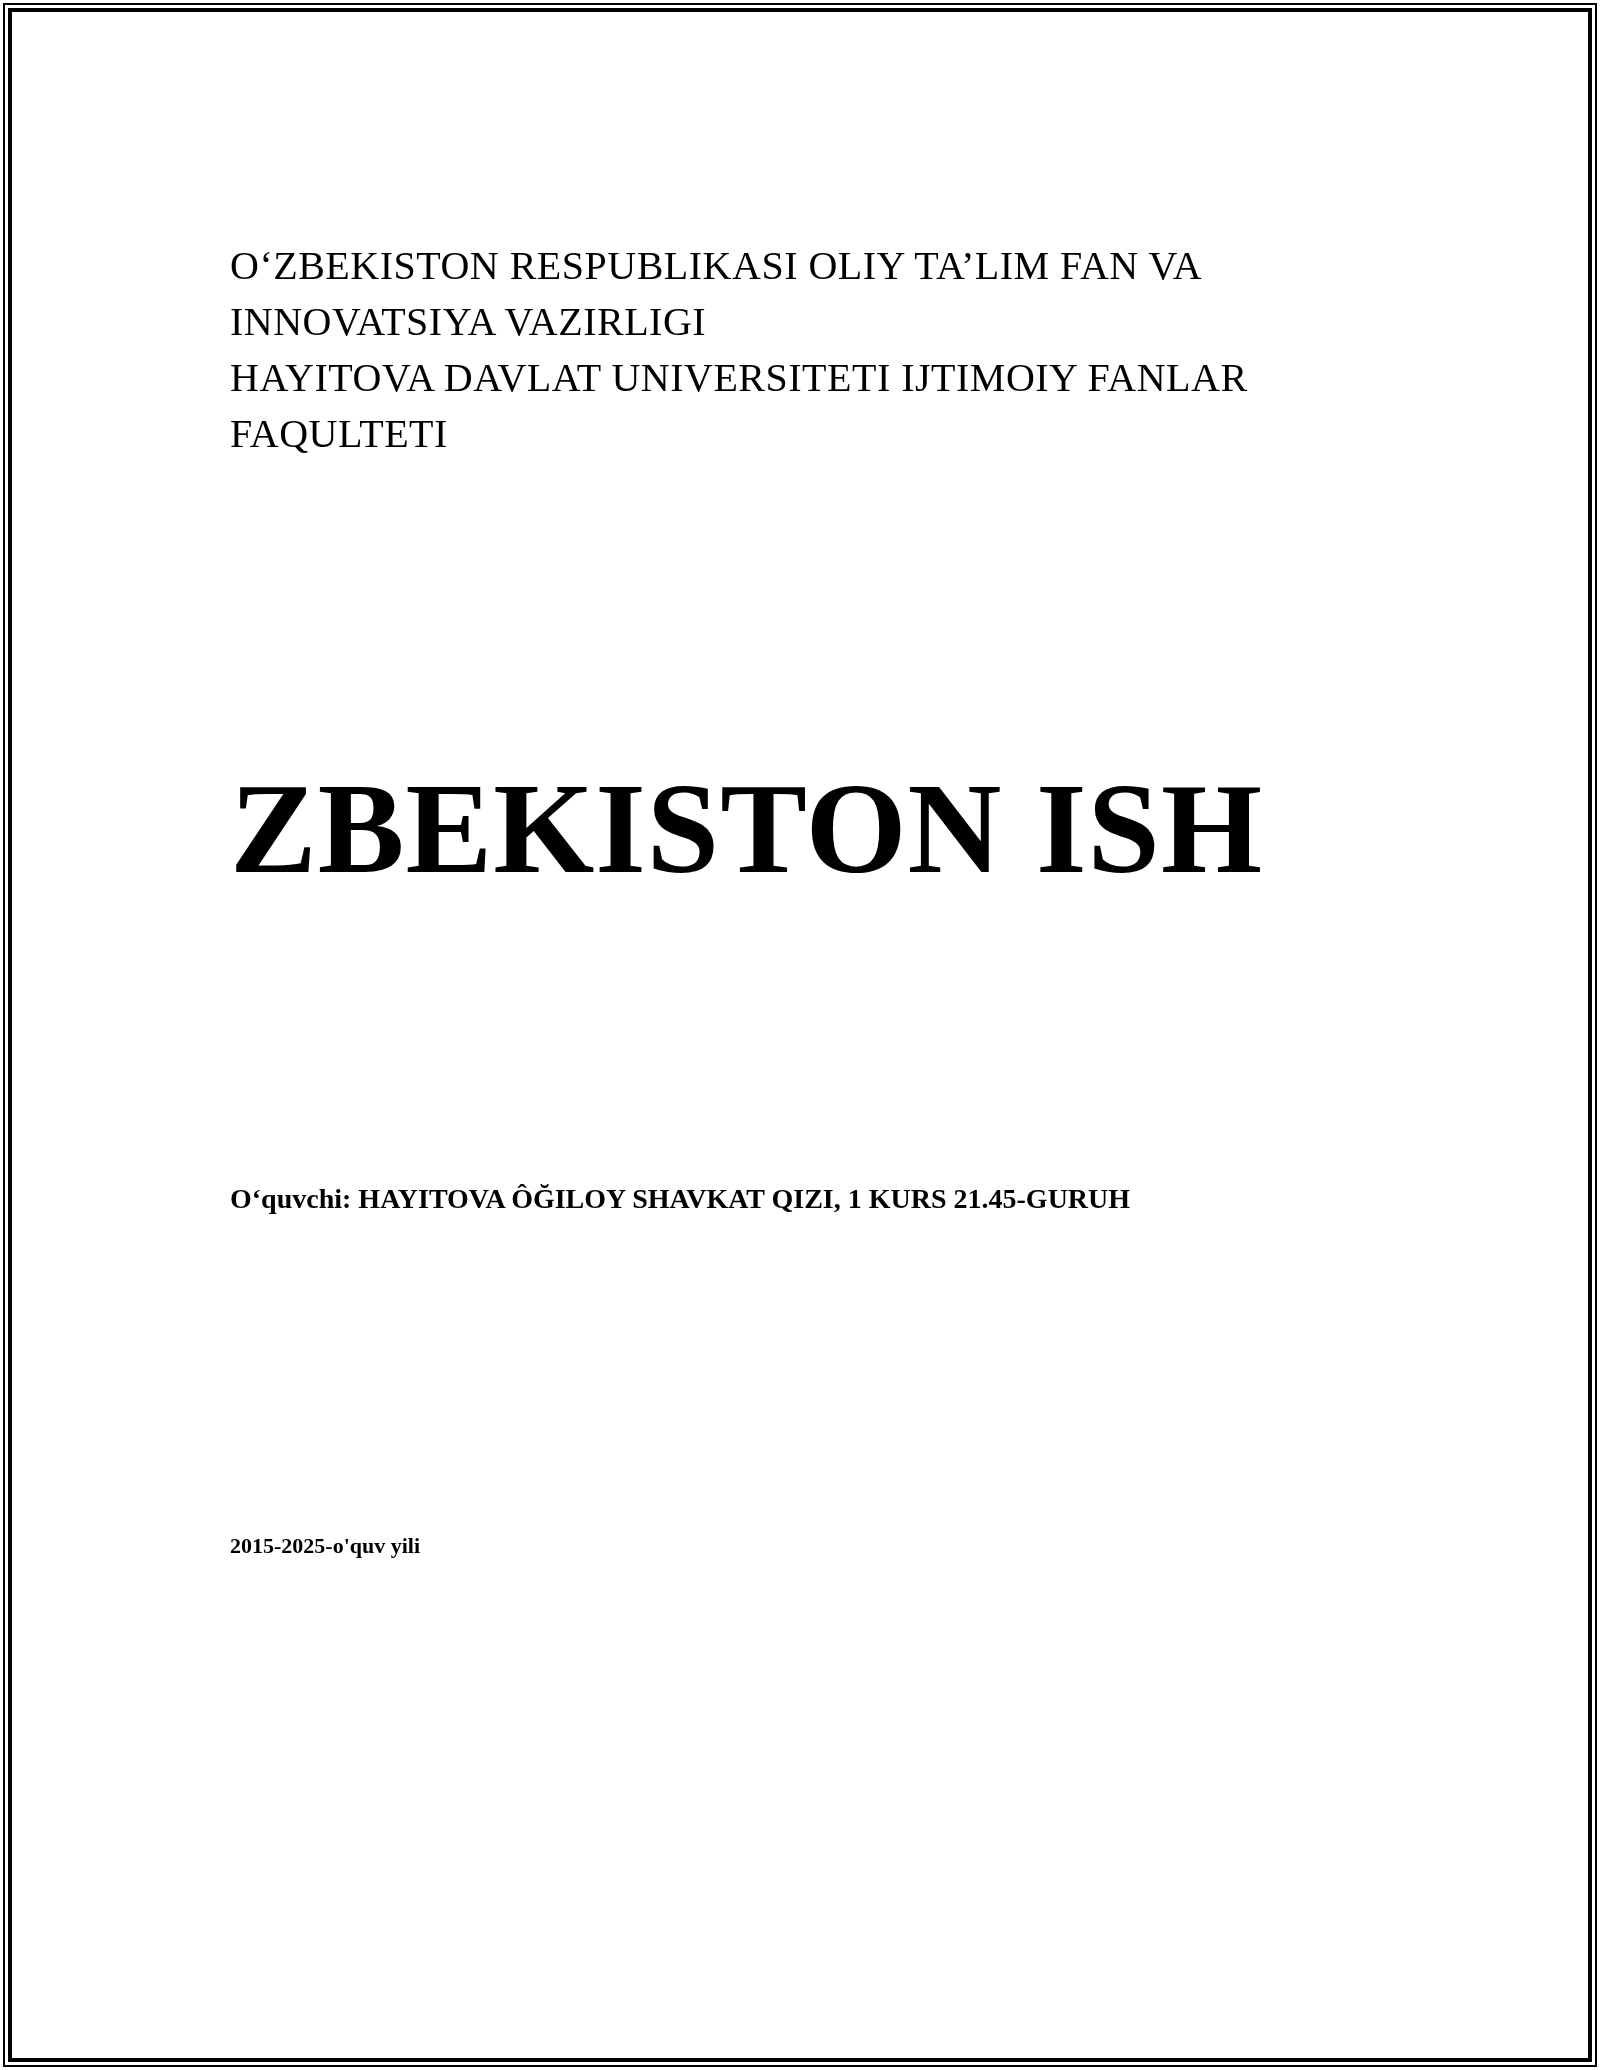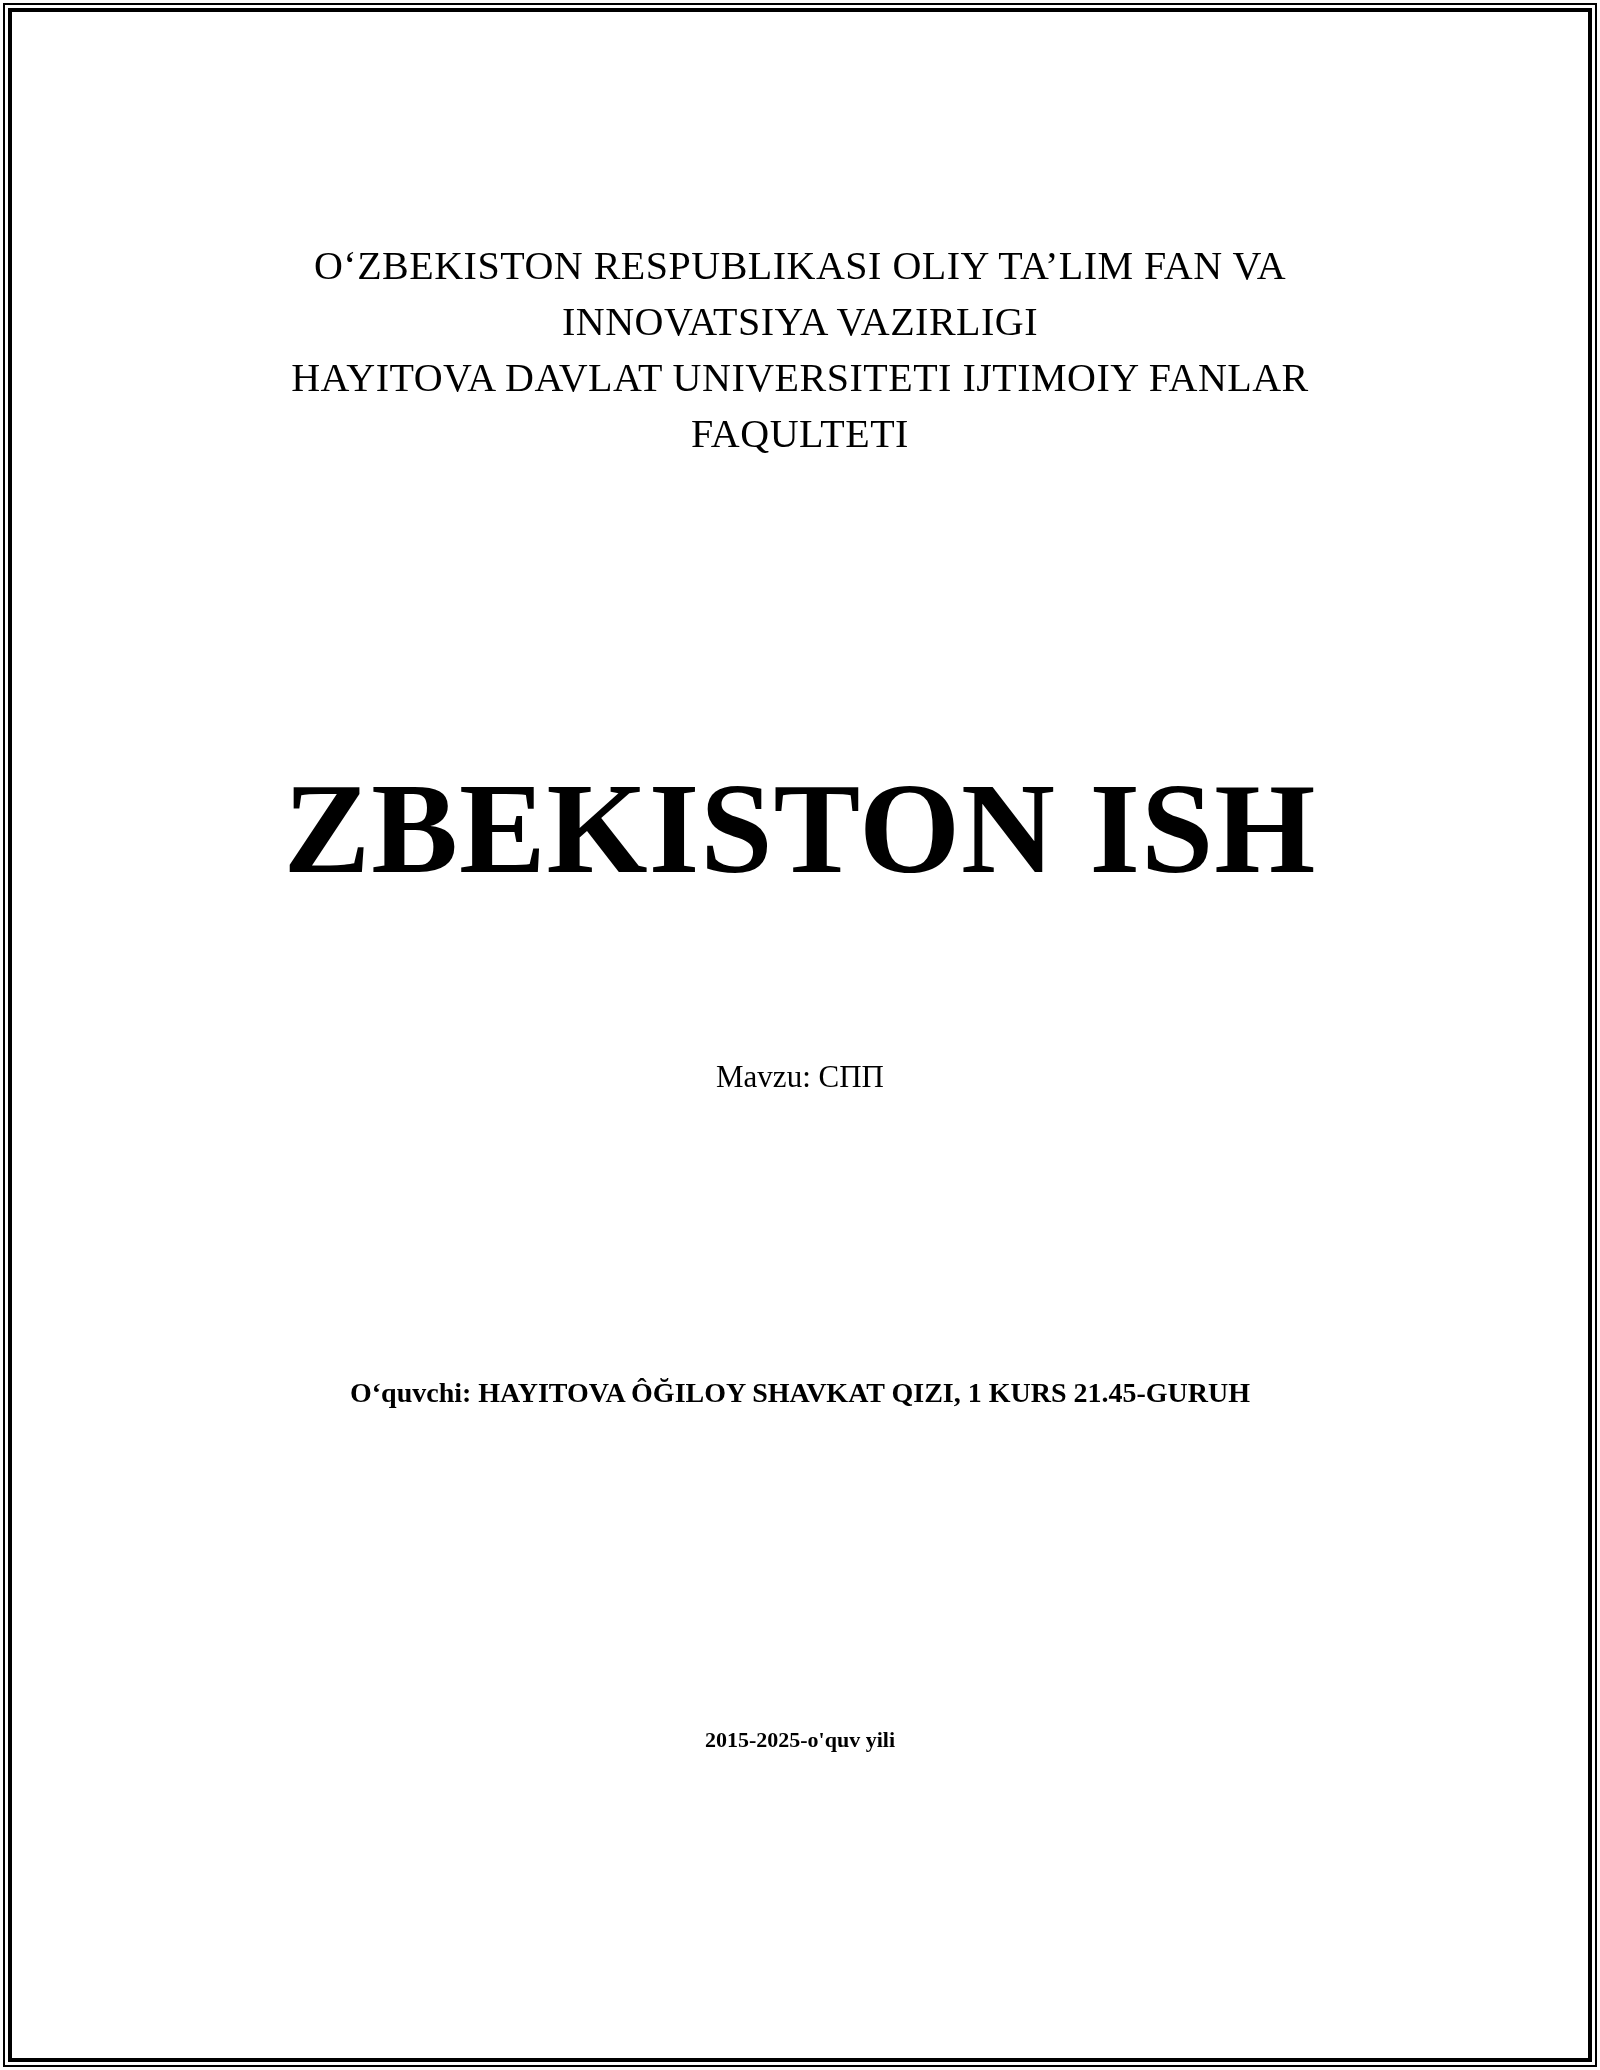--- a/index.html
+++ b/index.html
@@ -27,21 +27,21 @@
     width: 100%;
     height: 100%;
     box-sizing: border-box;
     border: 4px solid #000000;
   }
   .content {
     width: 100%;
     height: 100%;
     box-sizing: border-box;
     padding: 226px 218px 0 218px;
-    text-align: center;
+    text-align: left;
     color: #000000;
     font-family: "Liberation Serif", "DejaVu Serif", serif;
   }
   .header-line {
     margin: 0;
     font-size: 40px;
     line-height: 56px;
     font-weight: normal;
     letter-spacing: 0.5px;
   }
@@ -79,21 +79,20 @@
   <div class="frame-outer">
     <div class="frame-inner">
       <div class="content">
 
         <p class="header-line">O‘ZBEKISTON RESPUBLIKASI OLIY TA’LIM FAN VA INNOVATSIYA VAZIRLIGI</p>
 
         <p class="header-line">HAYITOVA DAVLAT UNIVERSITETI IJTIMOIY FANLAR FAQULTETI</p>
 
         <h1 class="main-title">ZBEKISTON ISH</h1>
 
-        <p class="topic-line">Mavzu: СПП</p>
 
         <p class="student-line">O‘quvchi: HAYITOVA ÔĞILOY SHAVKAT QIZI, 1 KURS 21.45-GURUH</p>
 
         <p class="year-line">2015-2025-o'quv yili</p>
 
       </div>
     </div>
   </div>
 </div>
 

